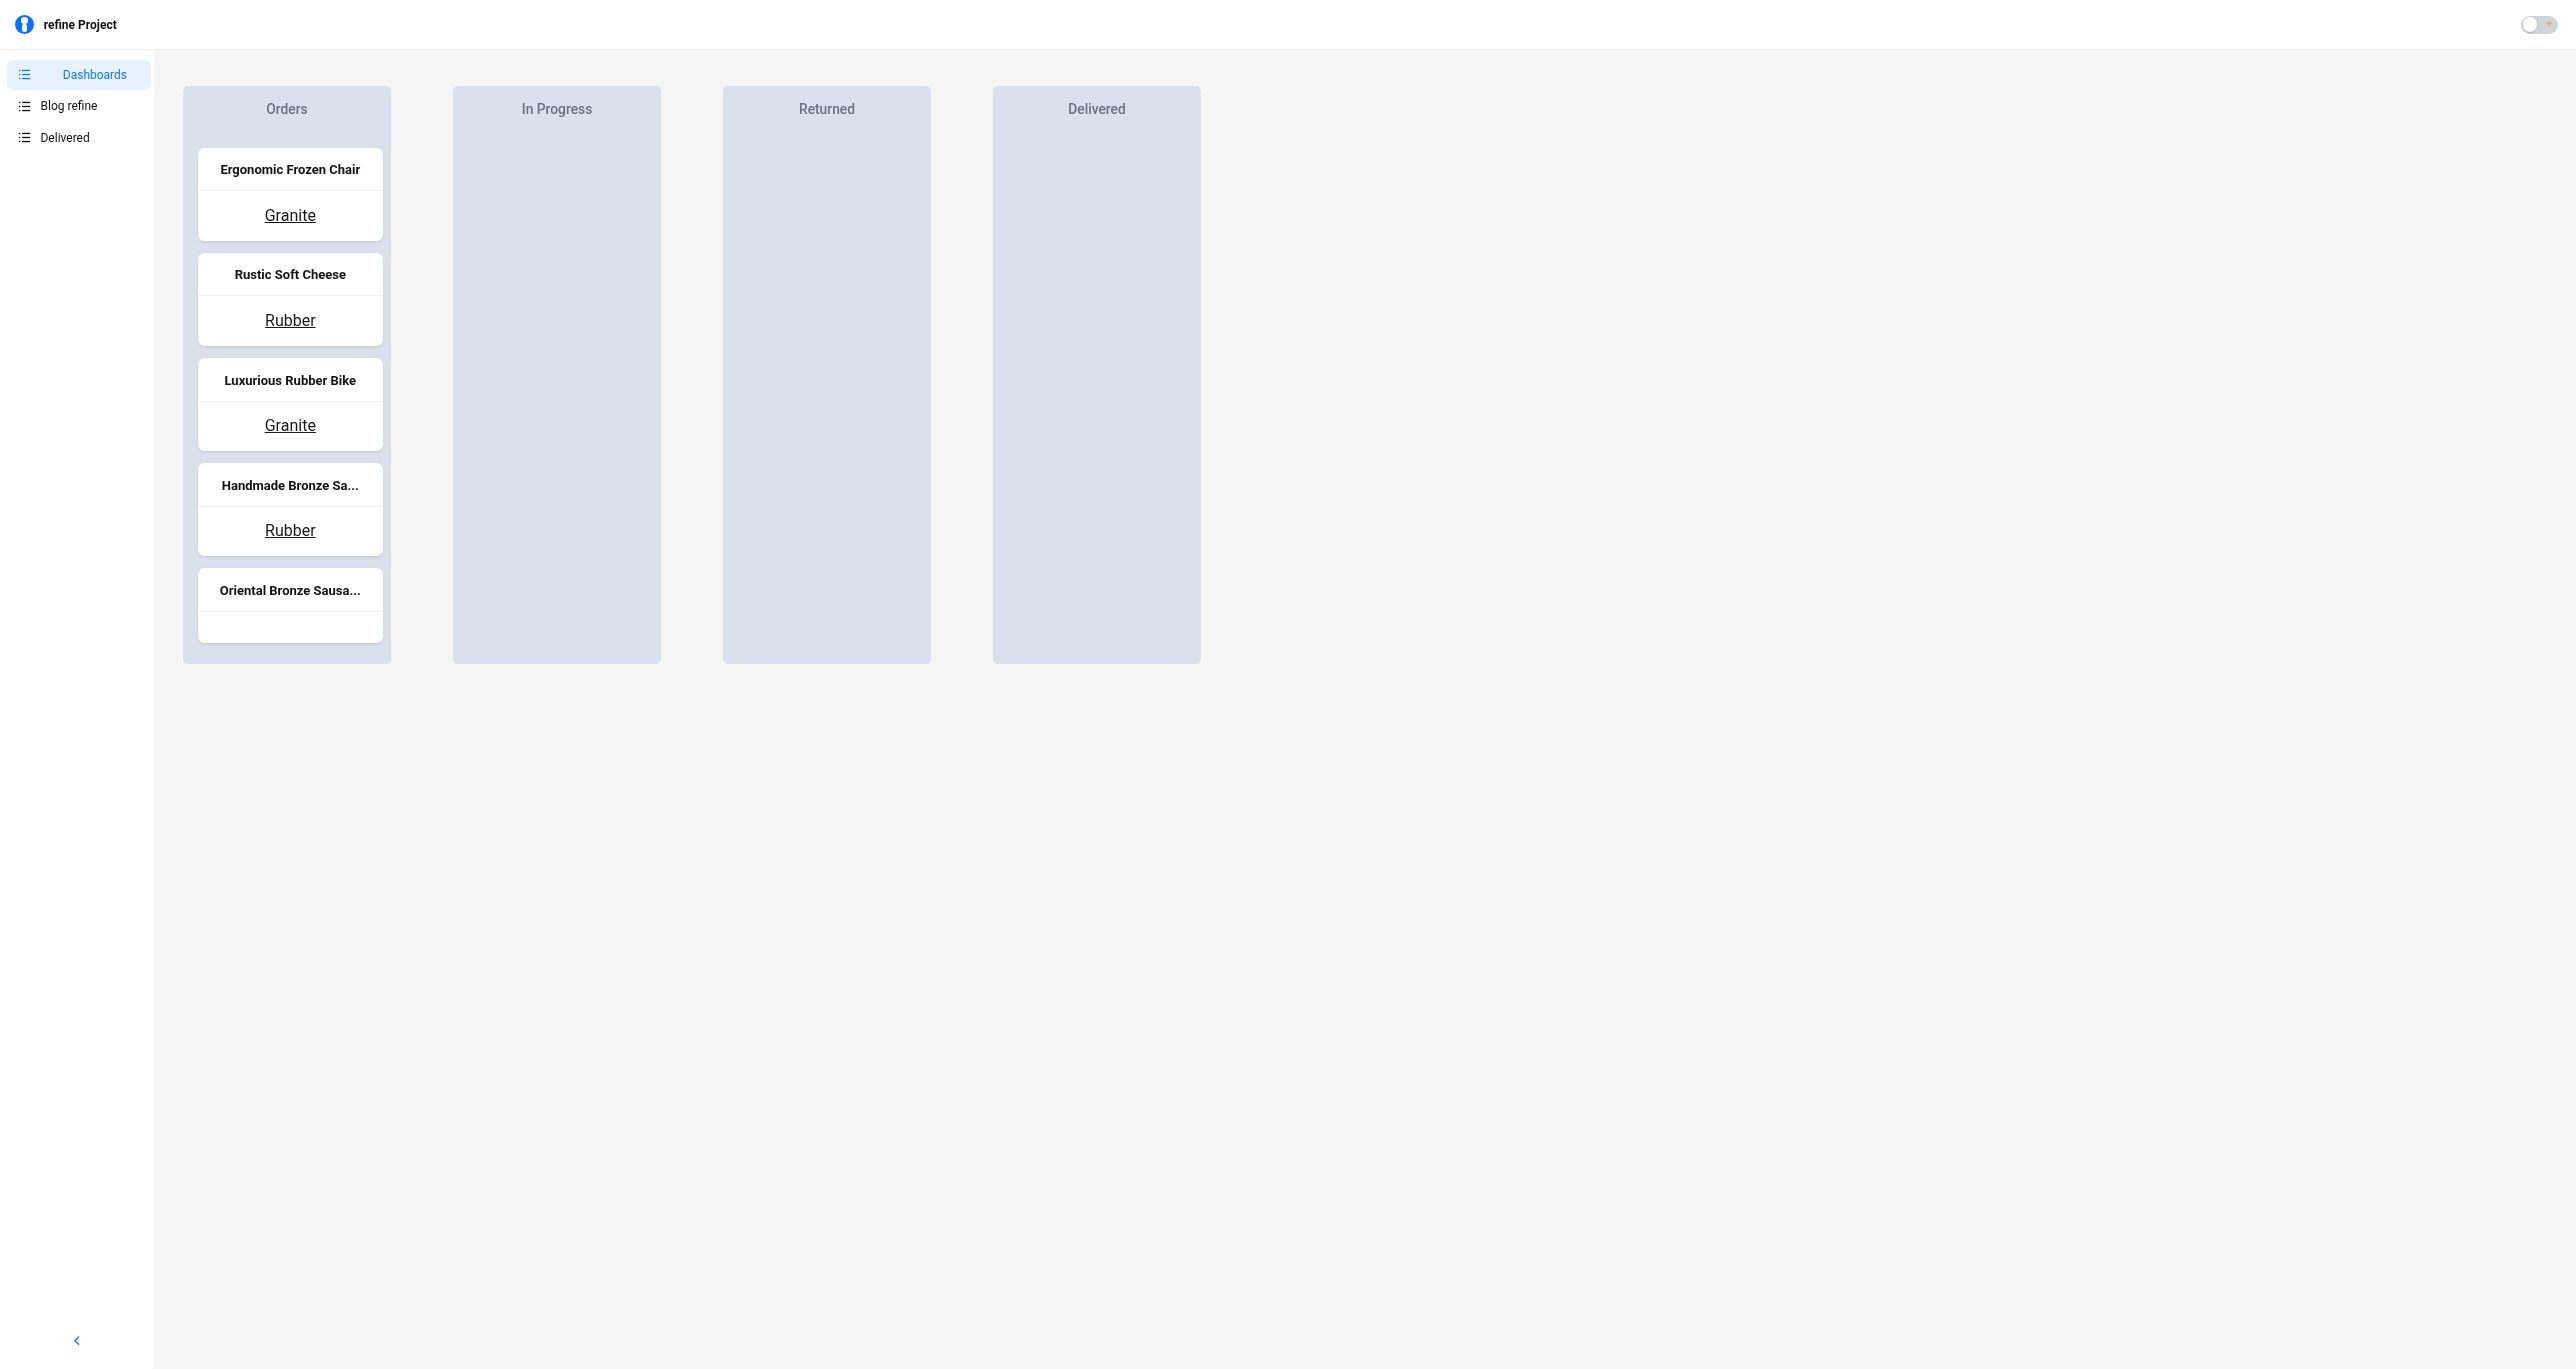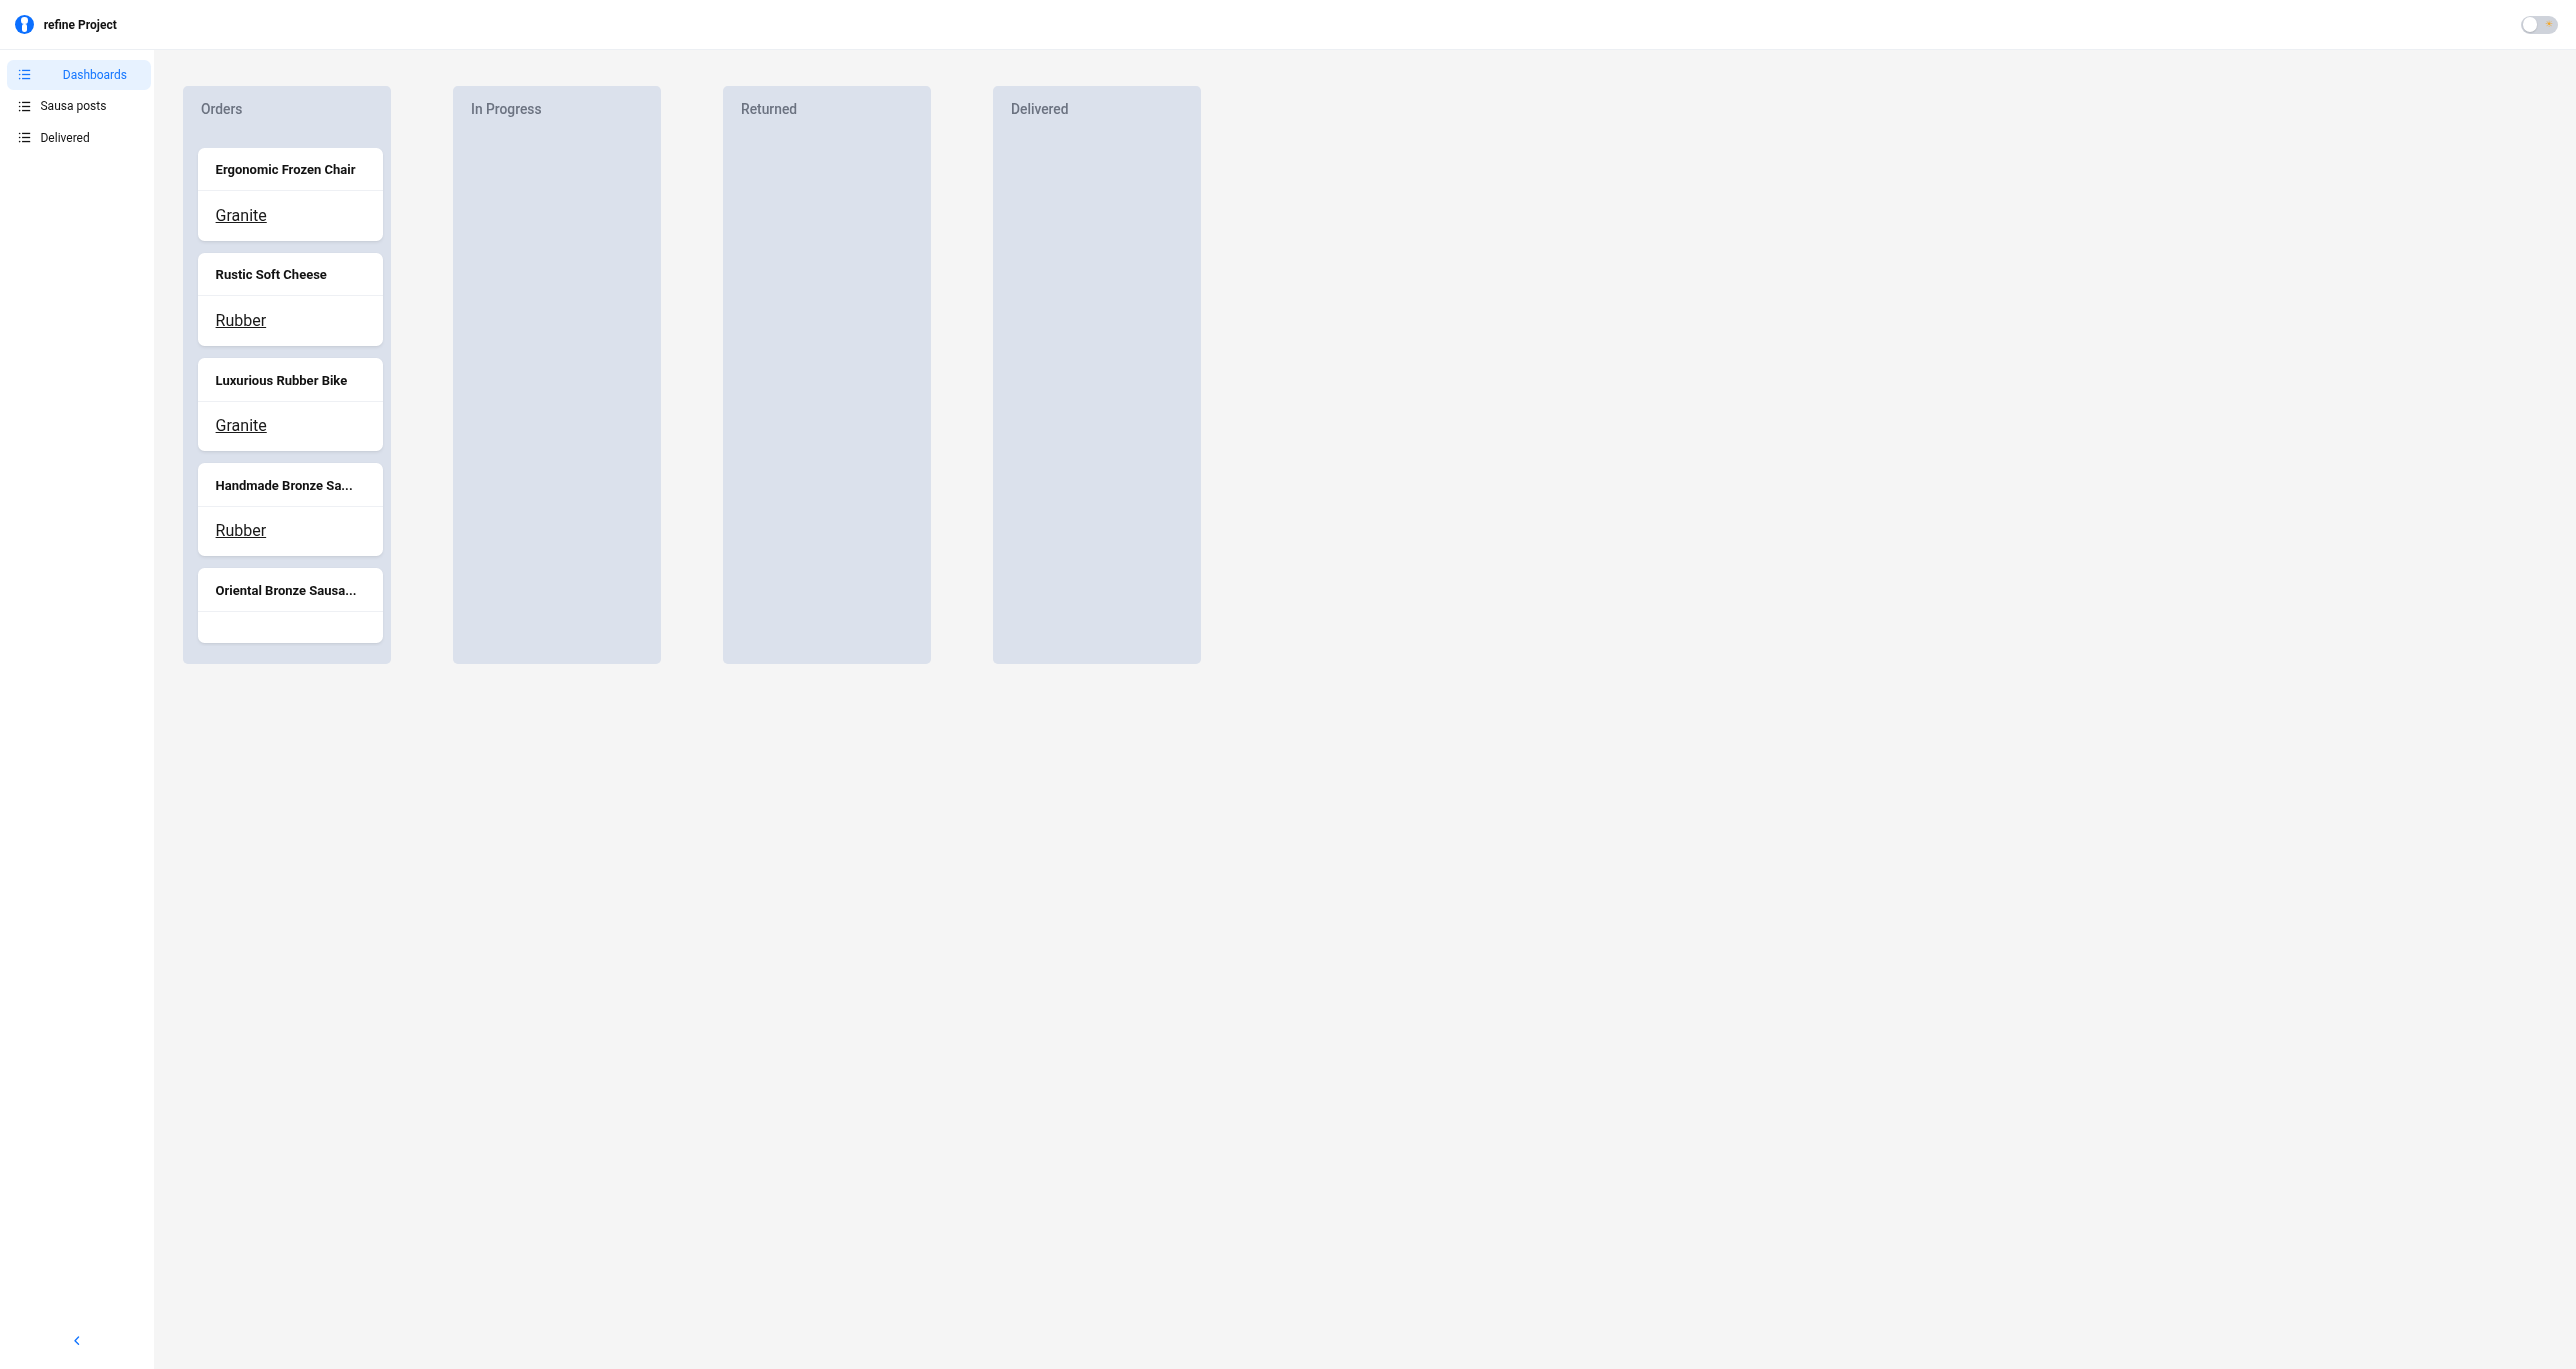--- a/index.html
+++ b/index.html
@@ -122,20 +122,21 @@
       transform: translateX(-50%);
       color: #1677ff;
       cursor: pointer;
       padding: 4.9px;
     }
     .content {
       flex: 1;
       background: #f5f5f5;
       padding: 36px 19.5px 0 29px;
       overflow: hidden;
+      text-align: center;
     }
     .board {
       display: flex;
       gap: 62px;
     }
     .column {
       width: 208px;
       background: #dbe1ec;
       border-radius: 4.9px;
       padding: 13px 0 18px 0;
@@ -215,21 +216,21 @@
     </div>
     <div class="sidebar-item">
       <svg class="list-icon" viewBox="0 0 16 16">
         <circle cx="2" cy="3" r="1"></circle>
           <line x1="5" y1="3" x2="15" y2="3"></line>
         <circle cx="2" cy="8" r="1"></circle>
           <line x1="5" y1="8" x2="15" y2="8"></line>
         <circle cx="2" cy="13" r="1"></circle>
           <line x1="5" y1="13" x2="15" y2="13"></line>
       </svg>
-      <span>Sausa posts</span>
+      <span>Blog refine</span>
     </div>
     <div class="sidebar-item">
       <svg class="list-icon" viewBox="0 0 16 16">
         <circle cx="2" cy="3" r="1"></circle>
           <line x1="5" y1="3" x2="15" y2="3"></line>
         <circle cx="2" cy="8" r="1"></circle>
           <line x1="5" y1="8" x2="15" y2="8"></line>
         <circle cx="2" cy="13" r="1"></circle>
           <line x1="5" y1="13" x2="15" y2="13"></line>
       </svg>

